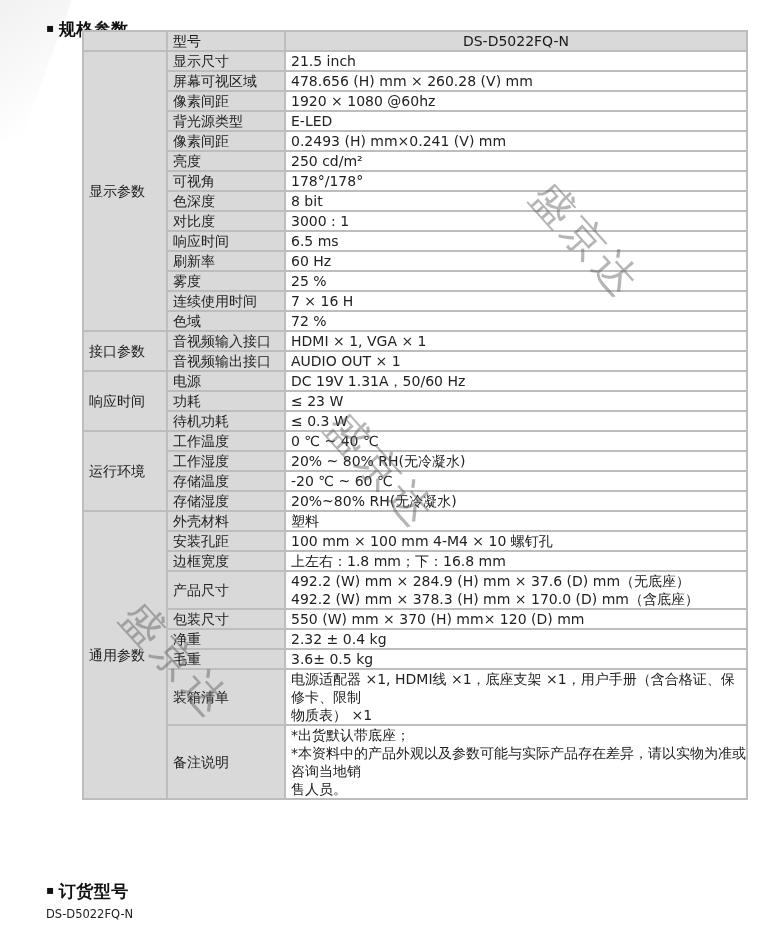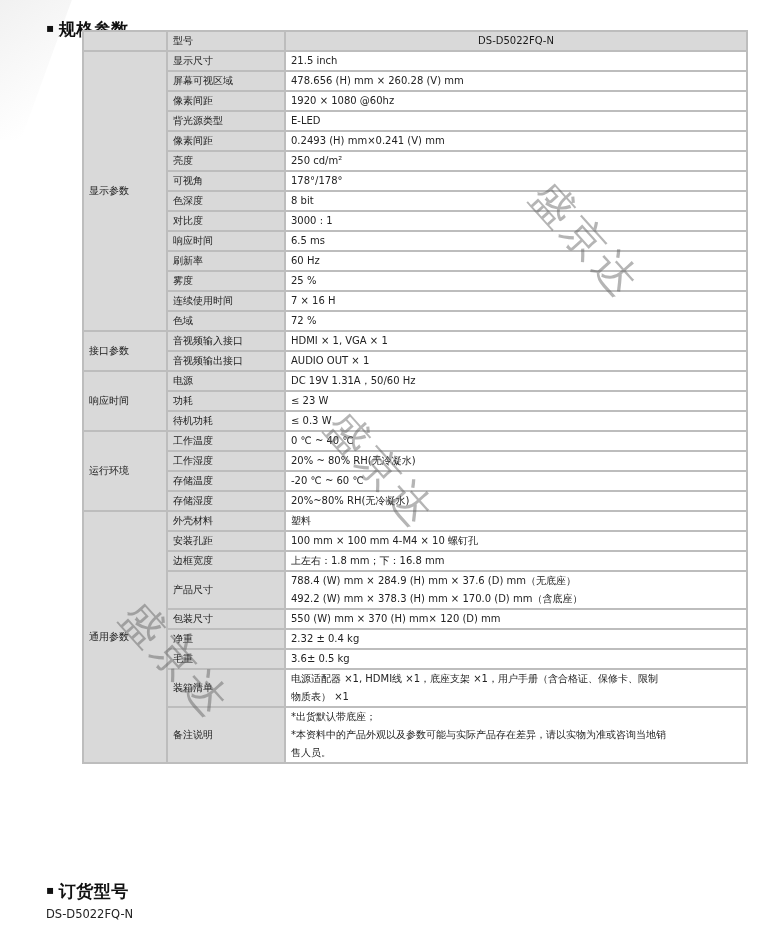--- a/index.html
+++ b/index.html
@@ -18,21 +18,21 @@
     letter-spacing: 0.5px;
   }
   .section-title .dot { font-size: 12px; vertical-align: 3px; margin-right: 4px; }
   #spec-title { top: 18px; }
   #order-title { top: 880px; }
   .order-model { position: absolute; left: 46px; top: 907px; font-size: 11.5px; color: #222; }
 
   table.spec {
     position: absolute; left: 82px; top: 30px;
     width: 664px; border-collapse: collapse; table-layout: fixed;
-    font-size: 10px;
+    font-size: 14px;
   }
   table.spec td, table.spec th {
     border: 2px solid #bdbdbd; padding: 0 0 0 5px; height: 18px; line-height: 18px;
     vertical-align: middle; text-align: left; font-weight: normal;
   }
   table.spec col.c1 { width: 84px; }
   table.spec col.c2 { width: 118px; }
   table.spec col.c3 { width: 462px; }
   .hdr th { background: #d9d9d9; font-weight: bold; }
   .hdr th.model { text-align: center; padding: 0; }
@@ -177,21 +177,21 @@
         <td class="label">安装孔距</td>
         <td class="value">100 mm × 100 mm   4-M4 × 10   螺钉孔</td>
       </tr>
     <tr>
         <td class="label">边框宽度</td>
         <td class="value">上左右：1.8 mm；下：16.8 mm</td>
       </tr>
     <tr>
       <td class="label">产品尺寸</td>
       <td class="value multi">
-        <div>788.4 (W) mm × 284.9 (H) mm × 37.6 (D) mm（无底座）</div>
+        <div>492.2 (W) mm × 284.9 (H) mm × 37.6 (D) mm（无底座）</div>
         <div>492.2 (W) mm × 378.3 (H) mm × 170.0 (D) mm（含底座）</div>
       </td>
     </tr>
     <tr>
         <td class="label">包装尺寸</td>
         <td class="value">550 (W) mm × 370 (H) mm× 120 (D) mm</td>
       </tr>
     <tr>
         <td class="label">净重</td>
         <td class="value">2.32 ± 0.4 kg</td>

